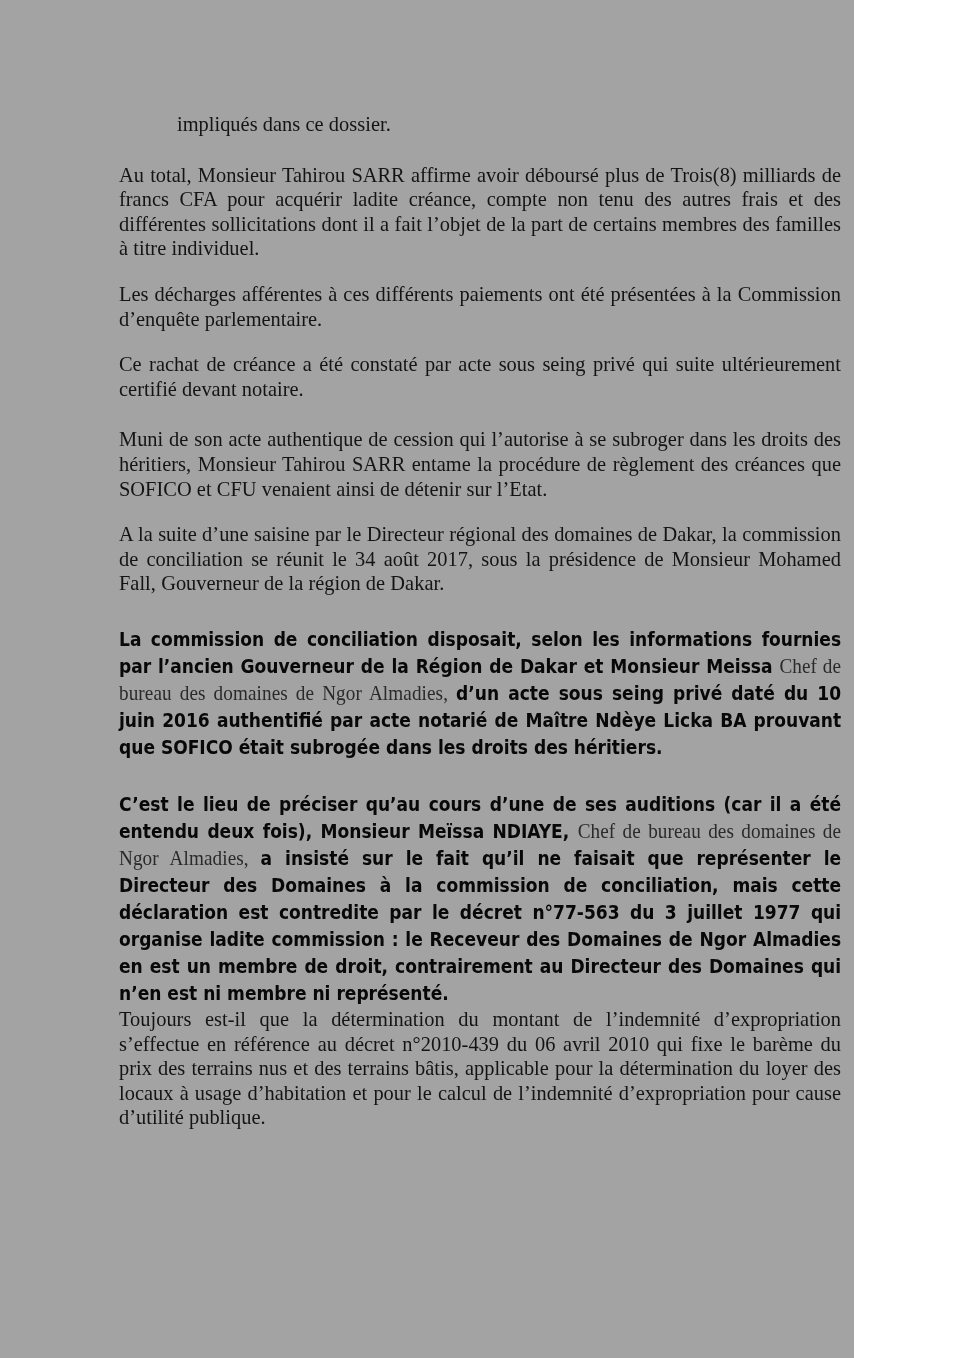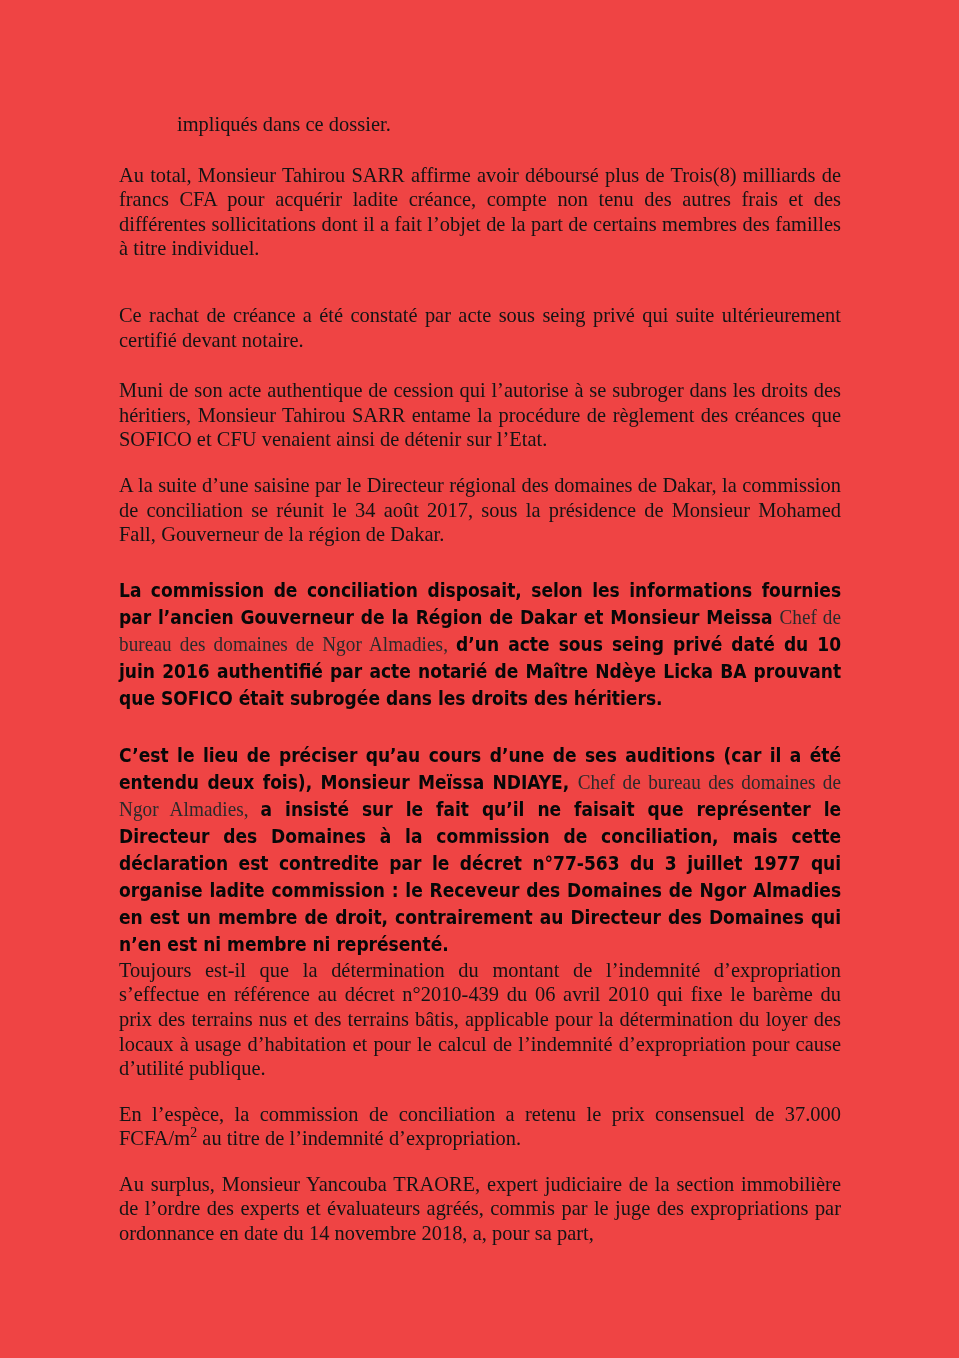--- a/index.html
+++ b/index.html
@@ -15,23 +15,23 @@
     overflow: hidden;
     font-family: "Liberation Serif", "DejaVu Serif", serif;
     color: #111111;
     -webkit-font-smoothing: antialiased;
   }
 
   .page {
     position: absolute;
     left: 0;
     top: 0;
-    width: 959px;
+    width: 854px;
     height: 1358px;
-    background: #ef4444;
+    background: #a3a3a3;
   }
 
   .text-column {
     position: absolute;
     left: 119px;
     top: 112px;
     width: 722px;
   }
 
   
@@ -97,20 +97,21 @@
   <div class="text-column">
 
     <p class="serif indent-first">impliqués dans ce dossier.</p>
 
     <div class="gap-lg"></div>
 
     <p class="serif">Au total, Monsieur Tahirou SARR affirme avoir déboursé plus de Trois(8) milliards de francs CFA pour acquérir ladite créance, compte non tenu des autres frais et des différentes sollicitations dont il a fait l’objet de la part de certains membres des familles à titre individuel.</p>
 
     <div class="gap-md"></div>
 
+    <p class="serif">Les décharges afférentes à ces différents paiements ont été présentées à la Commission d’enquête parlementaire.</p>
 
     <div class="gap-md"></div>
 
     <p class="serif">Ce rachat de créance a été constaté par acte sous seing privé qui suite ultérieurement certifié devant notaire.</p>
 
     <div class="gap-lg"></div>
 
     <p class="serif">Muni de son acte authentique de cession qui l’autorise à se subroger dans les droits des héritiers, Monsieur Tahirou SARR entame la procédure de règlement des créances que SOFICO et CFU venaient ainsi de détenir sur l’Etat.</p>
 
     <div class="gap-md"></div>
@@ -124,20 +125,18 @@
     <div class="gap-xl"></div>
 
     <p class="sans-bold"><span>C’est le lieu de préciser qu’au cours d’une de ses auditions (car il a été entendu deux fois), Monsieur Meïssa NDIAYE, </span><span class="serif-run">Chef de bureau des domaines de Ngor Almadies, </span><span>a insisté sur le fait qu’il ne faisait que représenter le Directeur des Domaines à la commission de conciliation, mais cette déclaration est contredite par le décret n°77-563 du 3 juillet 1977 qui organise ladite commission : le Receveur des Domaines de Ngor Almadies en est un membre de droit, contrairement au Directeur des Domaines qui n’en est ni membre ni représenté.</span></p>
 
     <div class="gap-none"></div>
 
     <p class="serif">Toujours est-il que la détermination du montant de l’indemnité d’expropriation s’effectue en référence au décret n°2010-439 du 06 avril 2010 qui fixe le barème du prix des terrains nus et des terrains bâtis, applicable pour la détermination du loyer des locaux à usage d’habitation et pour le calcul de l’indemnité d’expropriation pour cause d’utilité publique.</p>
 
     <div class="gap-md"></div>
 
-    <p class="serif lead-tight"><span>En l’espèce, la commission de conciliation a retenu le prix consensuel de 37.000 FCFA/m</span><sup class="sq">2</sup><span> au titre de l’indemnité d’expropriation.</span></p>
 
     <div class="gap-md"></div>
 
-    <p class="serif">Au surplus, Monsieur Yancouba TRAORE, expert judiciaire de la section immobilière de l’ordre des experts et évaluateurs agréés, commis par le juge des expropriations par ordonnance en date du 14 novembre 2018, a, pour sa part,</p>
 
   </div>
 </div>
 
 </body></html>

